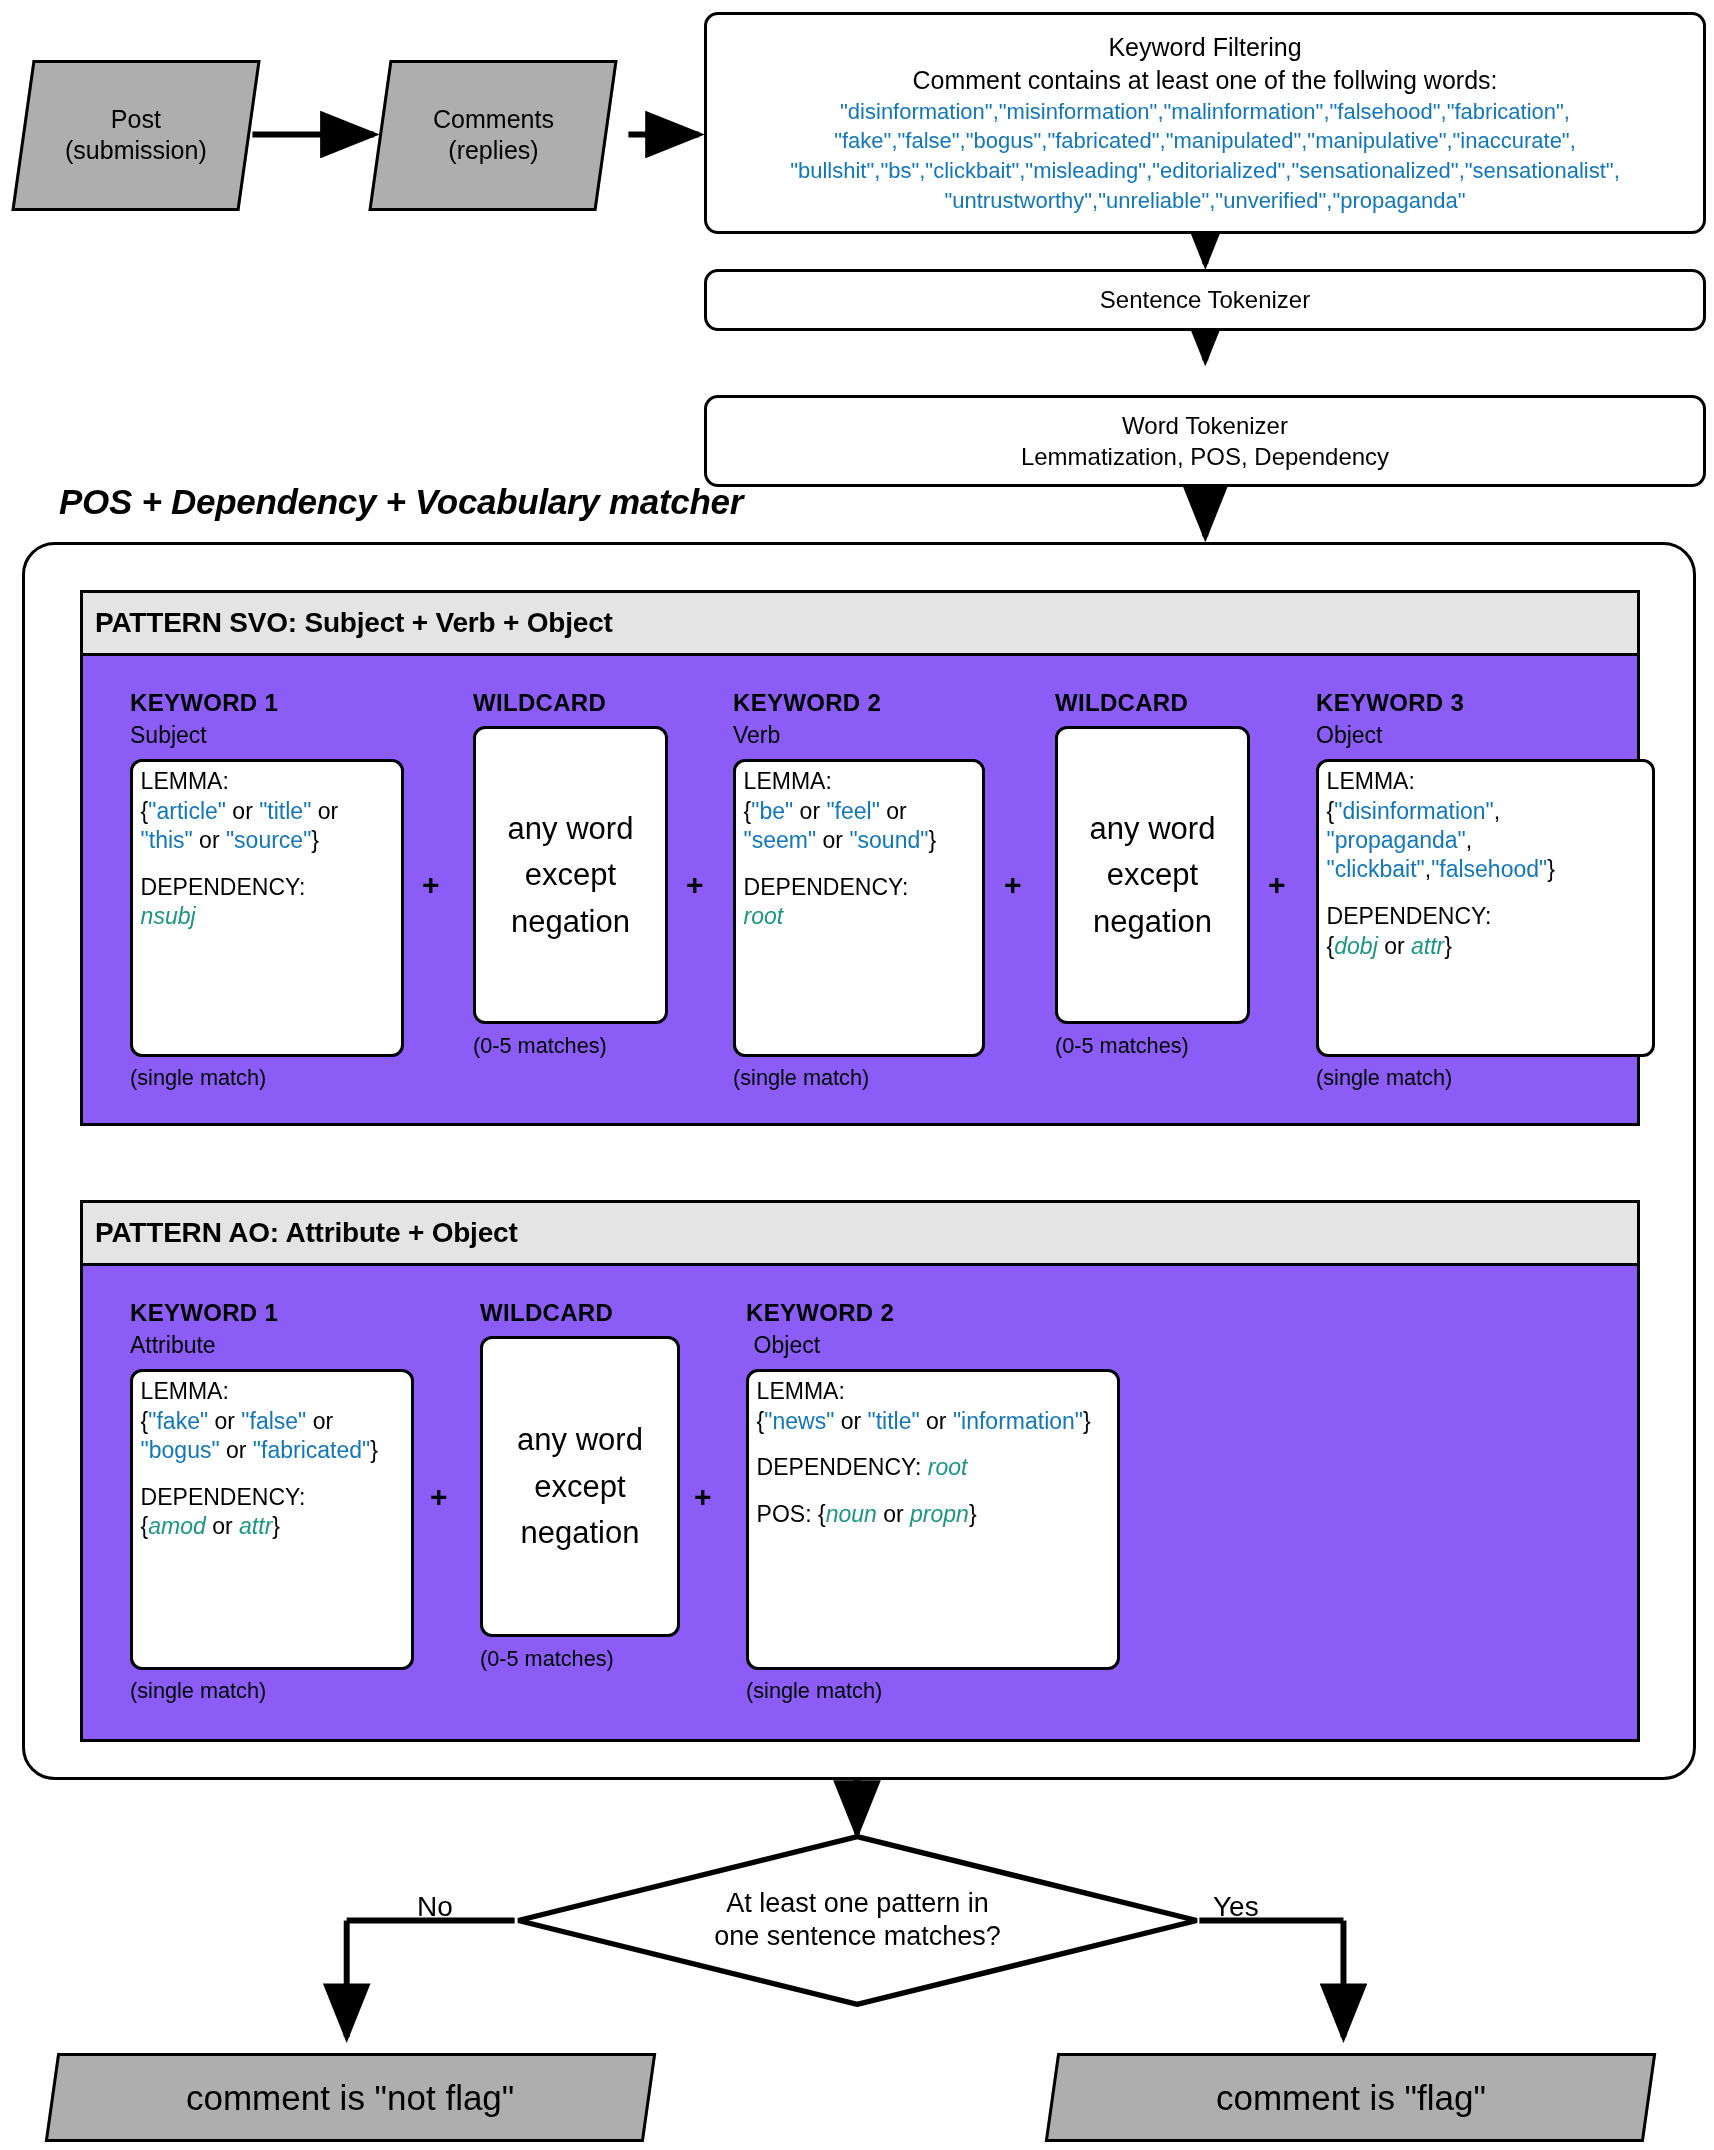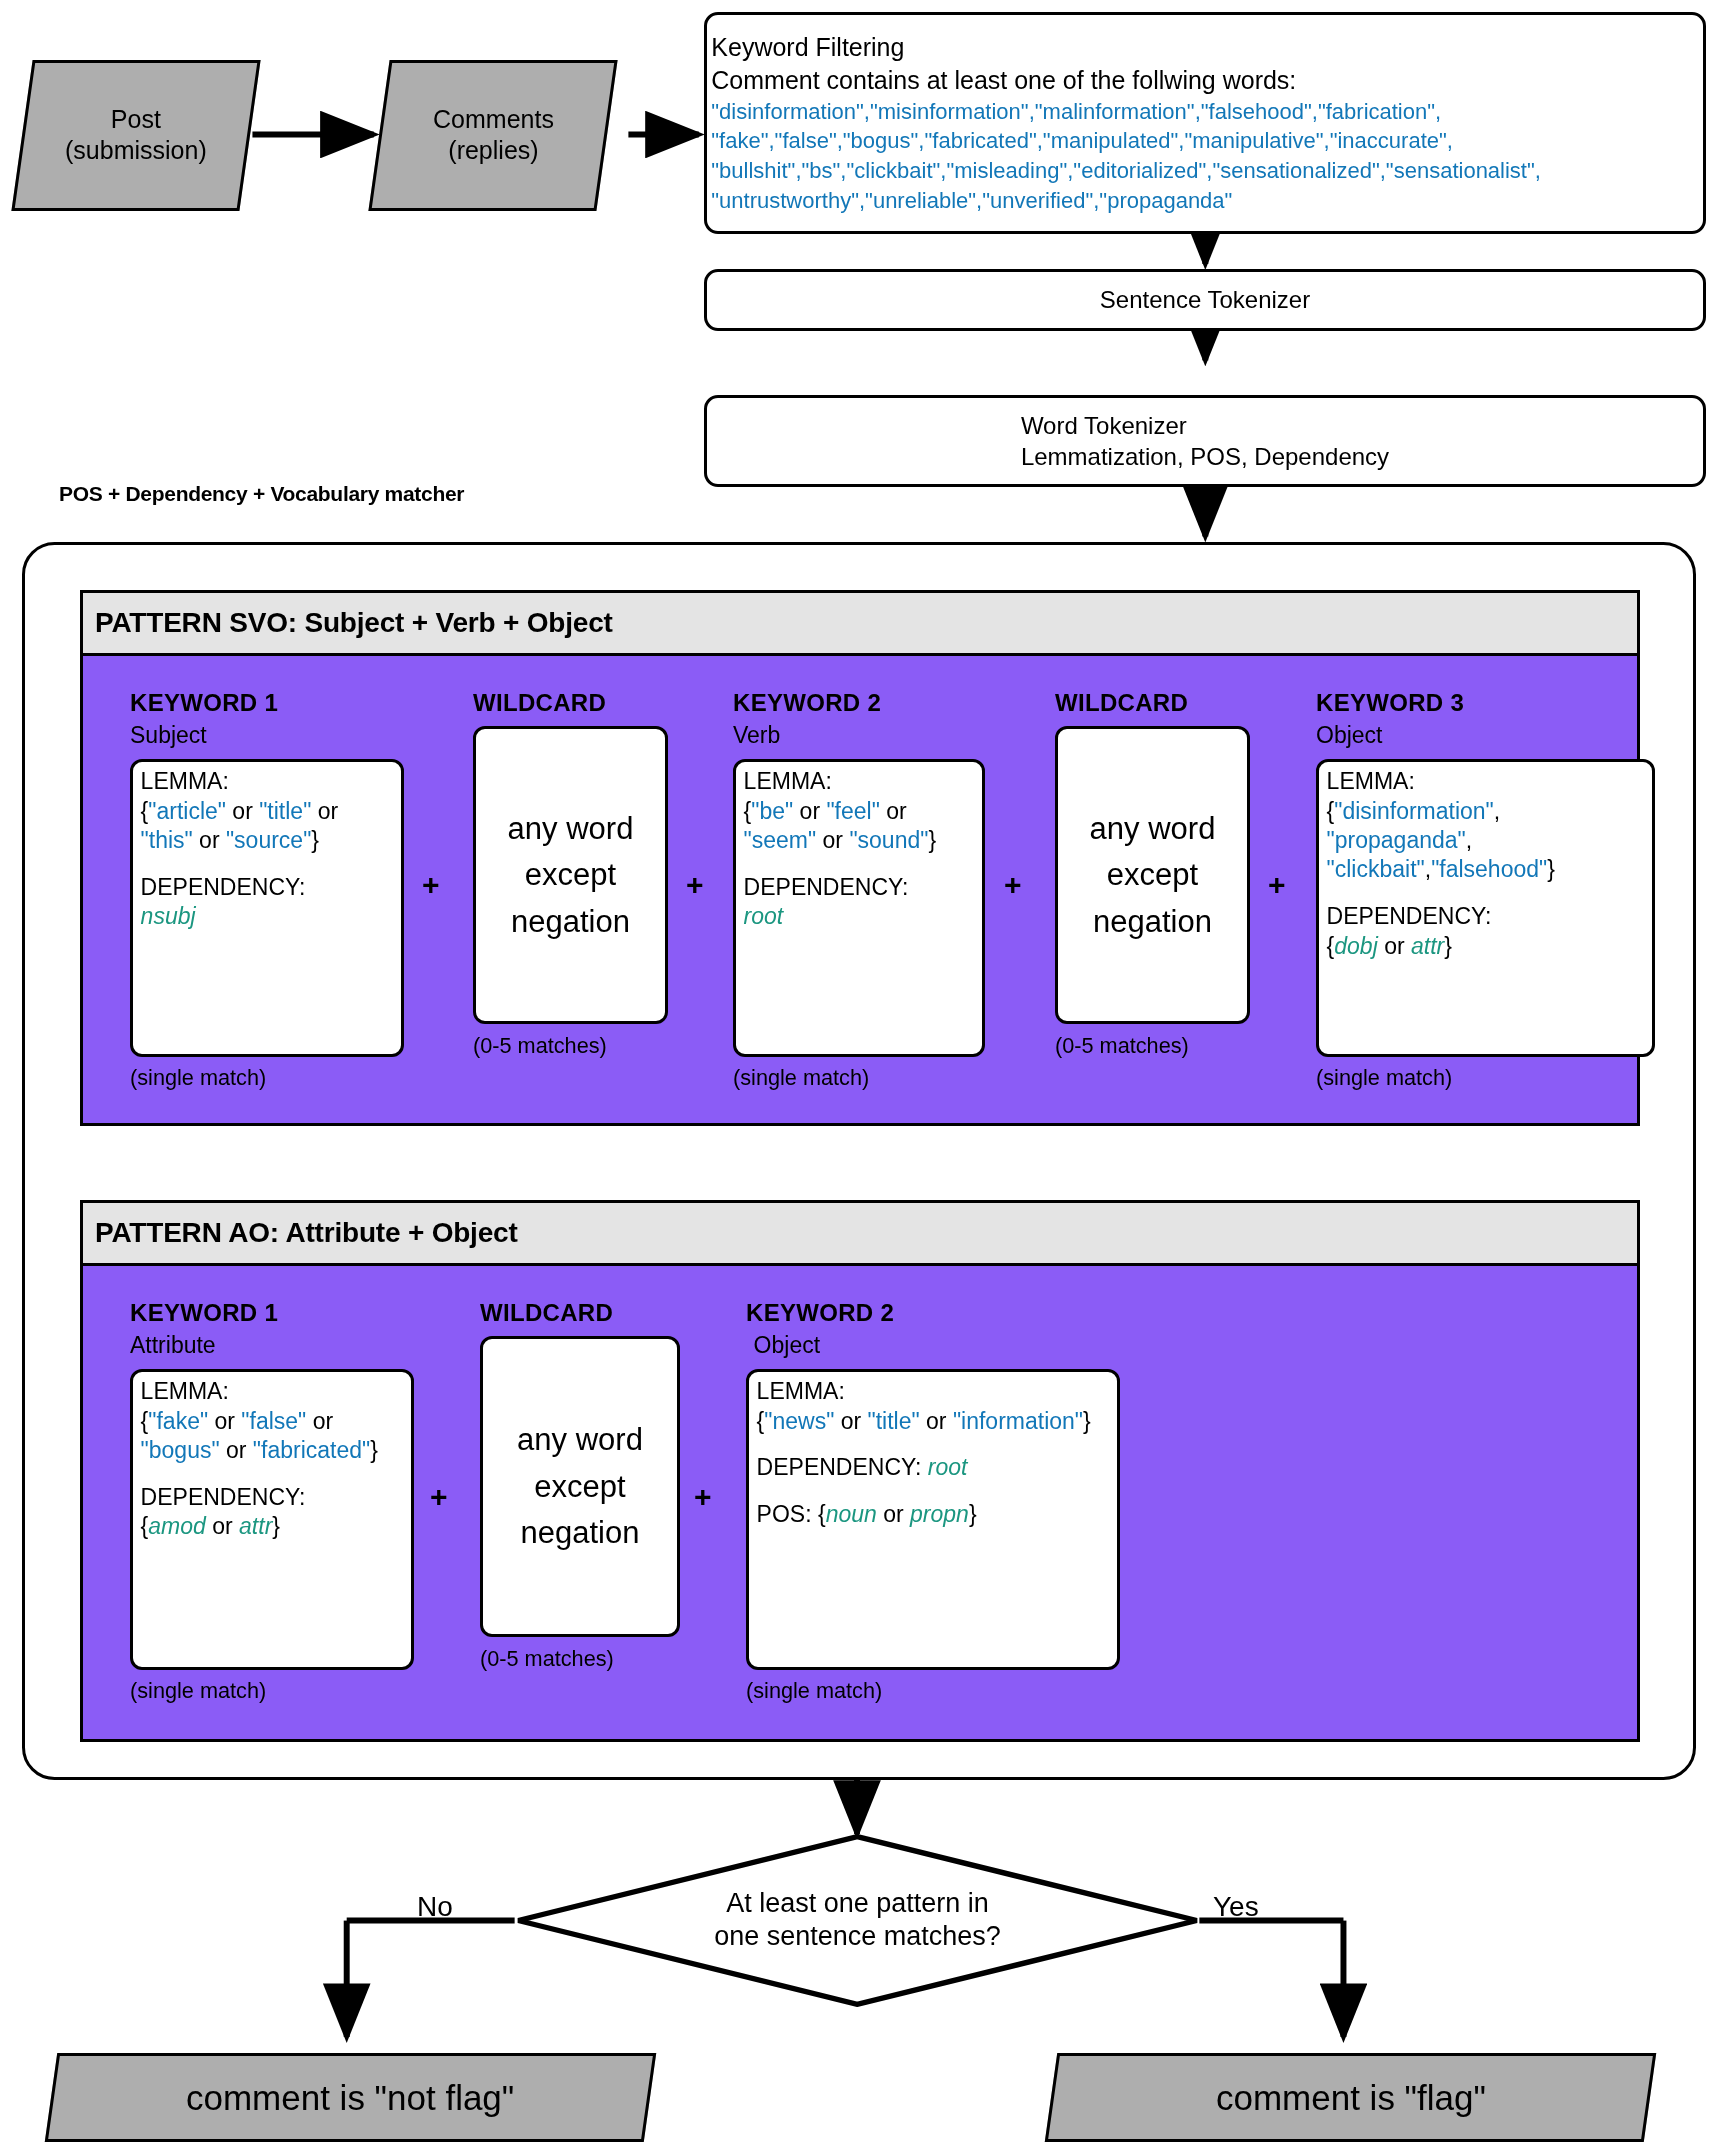--- a/index.html
+++ b/index.html
@@ -32,36 +32,37 @@
     font-size:25px;
   }
   .para.big > span{font-size:35px;}
 
   
   .rbox{
     background:#ffffff;
     border:3.3px solid #000;
     border-radius:14px;
     display:flex;align-items:center;justify-content:center;
+    text-align:center;
   }
   .rbox .inner{line-height:1.3;font-size:24px;}
 
   
   .kf-title{font-size:25px;line-height:1.32;}
   .kf-sub{font-size:25px;line-height:1.32;}
   .kf-words{color:#1277b8;font-size:22px;line-height:1.35;}
 
   
   .matcher{
     border:3.8px solid #000;
     border-radius:32.5px;
     background:#ffffff;
   }
   .matcher-title{
-    font-size:21px;font-weight:bold;letter-spacing:-0.3px;
+    font-size:35px;font-weight:bold;letter-spacing:-0.3px;font-style:italic;
   }
 
   
   .panel{
     border:3.8px solid #000;
     background:#8b5cf6;
   }
   .panel-head{
     background:#e4e4e4;
     border-bottom:3.8px solid #000;

